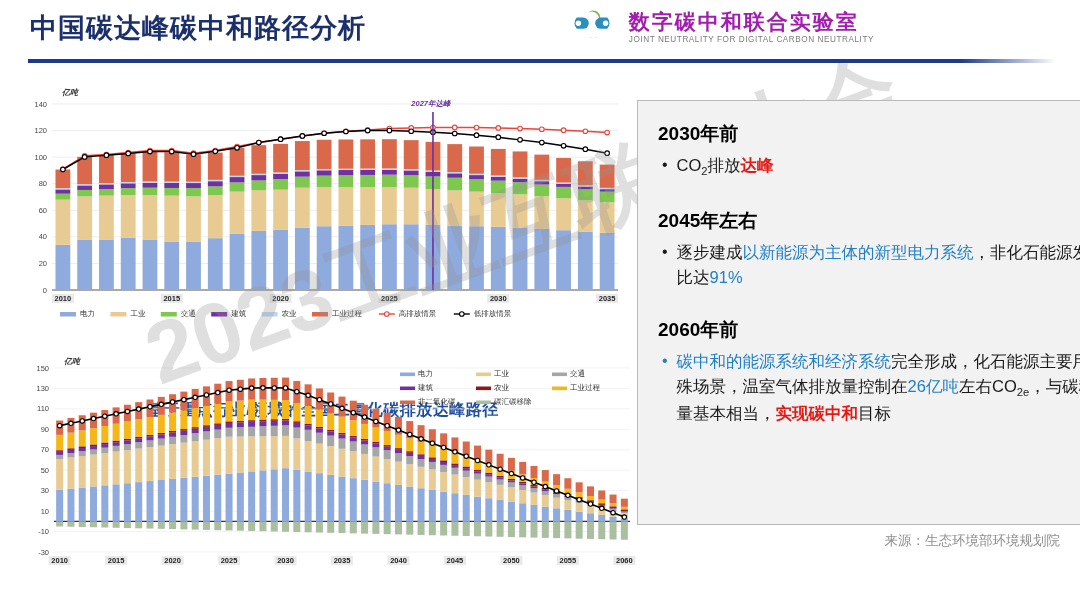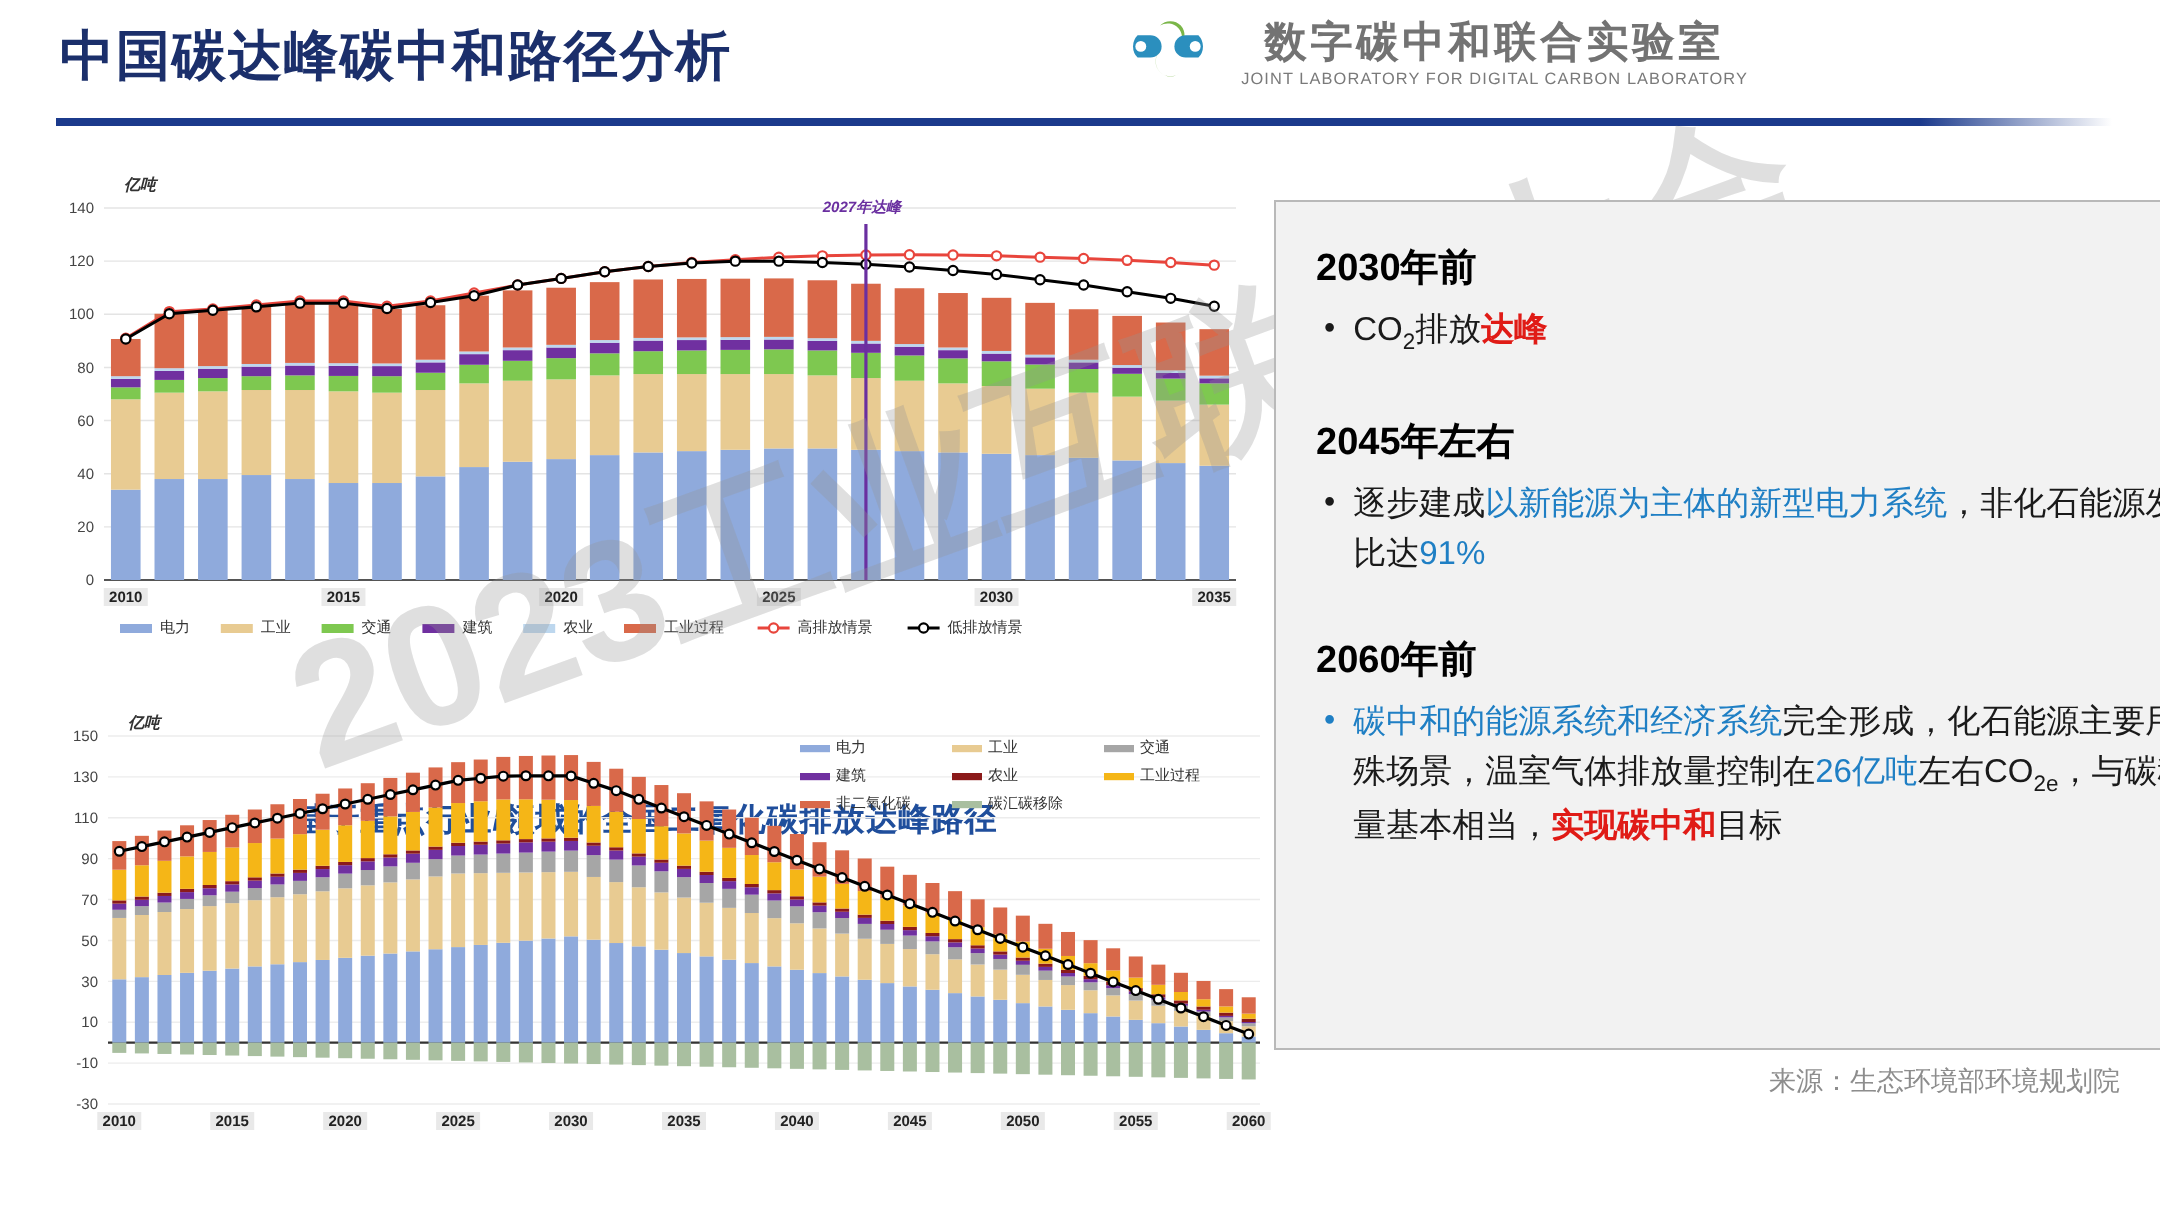--- a/index.html
+++ b/index.html
@@ -25,21 +25,21 @@
   }
   .title-rule-fade{
     position:absolute;left:960px;top:59px;width:96px;height:4px;
     background:linear-gradient(to right,#1b3a8c,#ffffff);
   }
 
   
   .logo{position:absolute;right:18px;top:8px;display:flex;align-items:center;gap:9px;}
   .logo-mark{width:56px;height:40px;flex:none;}
   .logo-text{display:flex;flex-direction:column;justify-content:center;}
-  .logo-cn{font-size:21px;font-weight:bold;color:#737373;letter-spacing:2px;line-height:1.05;white-space:nowrap;text-align:center;}
+  .logo-cn{font-size:21px;font-weight:bold;color:#a21caf;letter-spacing:2px;line-height:1.05;white-space:nowrap;}
   .logo-en{font-size:8.2px;color:#7a7a7a;letter-spacing:0.55px;line-height:1.2;margin-top:2px;white-space:nowrap;}
 
   
   .panel{
     position:absolute;left:637px;top:100px;width:504px;height:425px;
     background:#f2f2f2;border:1px solid #b9b9b9;box-sizing:border-box;
     padding:16px 14px 10px 18px;
   }
   .sec{margin-bottom:4px;}
   .sec-head{font-size:19px;font-weight:bold;color:#000;margin:4px 0 6px 2px;}
@@ -94,21 +94,21 @@
       <svg class="logo-mark" viewBox="0 0 70 50">
         <path d="M16 12 a10 10 0 0 0 0 14 h8 a7 7 0 0 0 0 -14 z" fill="#2b8fbe"></path>
         <circle cx="18" cy="19" r="3.4" fill="#ffffff"></circle>
         <path d="M30 6 a9 9 0 0 1 13 0 a9 9 0 0 1 -1 13 a9 9 0 0 0 -12 -13 z" fill="#7ab648"></path>
         <path d="M30 22 a9 9 0 0 0 0 13 a9 9 0 0 0 13 0 a9 9 0 0 1 -13 -13 z" fill="#7ab648"></path>
         <path d="M54 12 a10 10 0 0 1 0 14 h-8 a7 7 0 0 1 0 -14 z" fill="#2b8fbe"></path>
         <circle cx="52" cy="19" r="3.4" fill="#ffffff"></circle>
       </svg>
       <div class="logo-text">
         <div class="logo-cn">数字碳中和联合实验室</div>
-        <div class="logo-en">JOINT LABORATORY FOR DIGITAL CARBON LABORATORY</div>
+        <div class="logo-en">JOINT NEUTRALITY FOR DIGITAL CARBON NEUTRALITY</div>
       </div>
     </div>
   </div>
 
   <div class="chart-box" id="chart-top">
     <svg id="svg-top" width="610" height="258" viewBox="0 0 610 258">
         <text x="44" y="13" class="axis-unit">亿吨</text>
         <line x1="34" y1="208" x2="600" y2="208" stroke="#555" stroke-width="1"></line>
         <text x="29" y="210.6" class="tick" text-anchor="end">0</text>
         <line x1="34" y1="181.42857142857144" x2="600" y2="181.42857142857144" stroke="#e4e4e4" stroke-width="0.7"></line>

